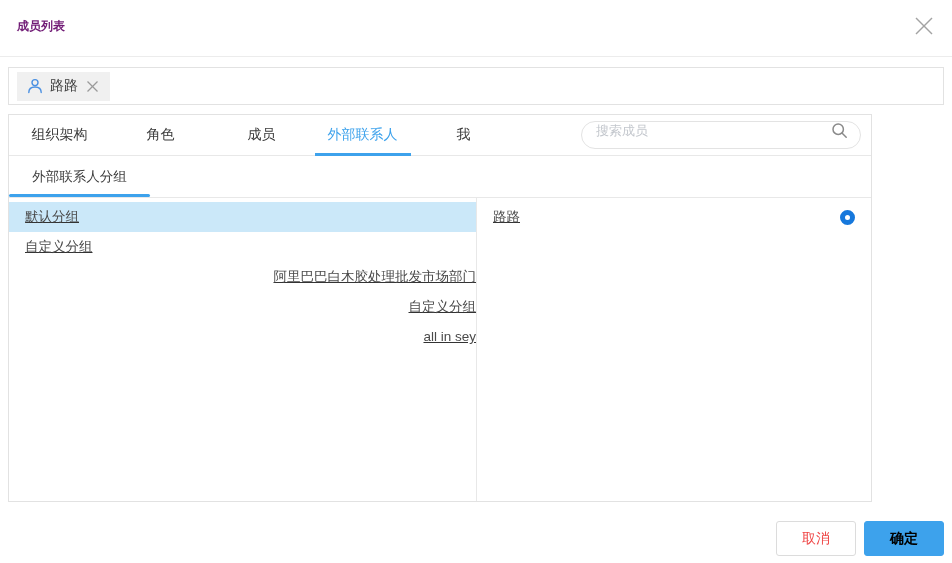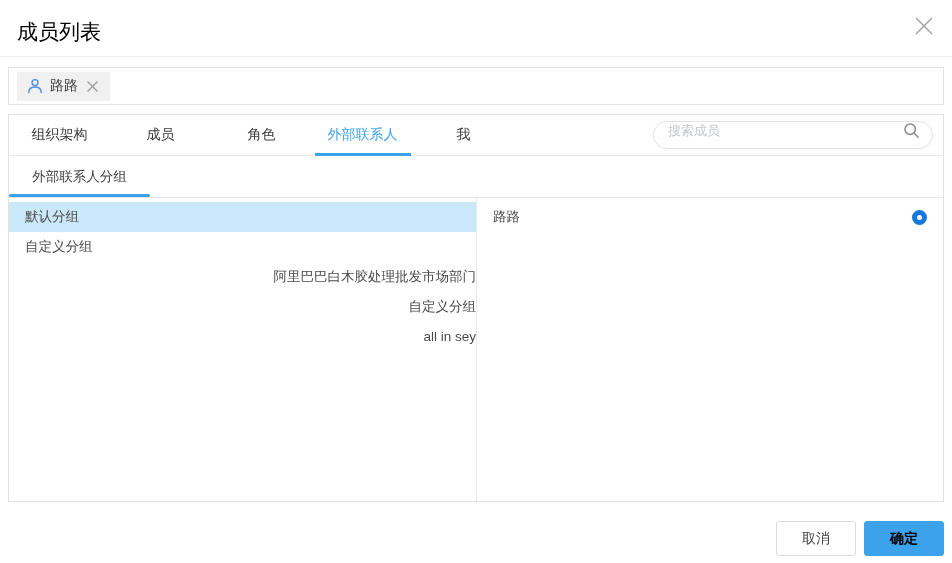--- a/index.html
+++ b/index.html
@@ -8,21 +8,21 @@
     position: relative;
     background: #fff;
     font-family: "Liberation Sans", "DejaVu Sans", sans-serif;
     color: #333;
     overflow: hidden;
   }
 
   
   .dlg-title {
     position: absolute; left: 17px; top: 18px;
-    font-size: 21px; color: #000000;
+    font-size: 12px; color: #701a75; font-weight: bold;
   }
   .dlg-close {
     position: absolute; right: 15px; top: 13px;
     width: 26px; height: 26px; cursor: pointer;
     display: flex; align-items: center; justify-content: center;
   }
   .header-divider {
     position: absolute; left: 0; top: 56px; width: 952px; height: 1px;
     background: #ececec;
   }
@@ -35,21 +35,21 @@
   }
   .tag-chip {
     display: inline-flex; align-items: center; gap: 7px;
     background: #f0f0f0; height: 29px; padding: 0 10px;
     font-size: 14px; color: #3a3a3a;
   }
   .tag-chip .remove { cursor: pointer; display: flex; align-items: center; }
 
   
   .main {
-    position: absolute; left: 8px; top: 114px; width: 936px; height: 388px;
+    position: absolute; left: 8px; top: 114px; width: 864px; height: 388px;
     border: 1px solid #e2e2e2;
     display: flex; flex-direction: column;
   }
 
   
   .tabs-row {
     position: relative; height: 41px; flex: 0 0 41px;
     border-bottom: 1px solid #e8e8e8;
     display: flex; align-items: center;
   }
@@ -91,21 +91,21 @@
     font-size: 13.5px; color: #3a3a3a; cursor: pointer;
   }
   .subtab + .subtab { margin-left: 6px; }
   .subtab.active::after {
     content: ""; position: absolute; bottom: 0; left: 0;
     width: 100%; height: 3px; background: var(--accent);
     border-radius: 2px;
   }
 
   
-  .content { flex: 1; display: flex; min-height: 0; }
+  .content { flex: 1; display: flex; min-height: 0; text-decoration: underline; }
   .group-list {
     width: 468px; border-right: 1px solid #e8e8e8;
     padding-top: 4px; overflow: hidden;
   }
   .group-row {
     height: 30px; line-height: 30px;
     font-size: 13.5px; color: #4a4a4a;
     padding-left: 16px; cursor: pointer;
     white-space: nowrap;
   }
@@ -123,21 +123,21 @@
   }
 
   
   .btn {
     position: absolute; top: 521px; width: 80px; height: 35px;
     border-radius: 3px; font-size: 14px; cursor: pointer;
     display: flex; align-items: center; justify-content: center;
     font-family: "Liberation Sans", "DejaVu Sans", sans-serif;
   }
   .btn-cancel {
-    right: 96px; background: #fff; border: 1px solid #dcdcdc; color: #404040;
+    right: 96px; background: #fff; border: 1px solid #dcdcdc; color: #ef4444;
   }
   .btn-confirm {
     right: 8px; background: var(--accent); border: 1px solid var(--accent); color: #000000; font-weight: bold;
   }
 </style>
 </head>
 <body>
 
 <div class="dlg-title">成员列表</div>
 <div class="dlg-close">
@@ -164,22 +164,22 @@
       </svg>
     </span>
   </span>
 </div>
 
 <div class="main">
 
   <div class="tabs-row">
     <div class="tabs">
       <div class="tab">组织架构</div>
+      <div class="tab">角色</div>
       <div class="tab">成员</div>
-      <div class="tab">角色</div>
       <div class="tab active">外部联系人</div>
       <div class="tab">我</div>
     </div>
     <div class="search-box">
       <input type="text" placeholder="搜索成员" style="">
       <span class="mag">
         <svg width="17" height="17" viewBox="0 0 17 17" fill="none">
           <circle cx="7.2" cy="7.2" r="5.2" stroke="#8a8a8a" stroke-width="1.5"></circle>
           <line x1="11.2" y1="11.2" x2="15.2" y2="15.2" stroke="#8a8a8a" stroke-width="1.5" stroke-linecap="round"></line>
         </svg>

